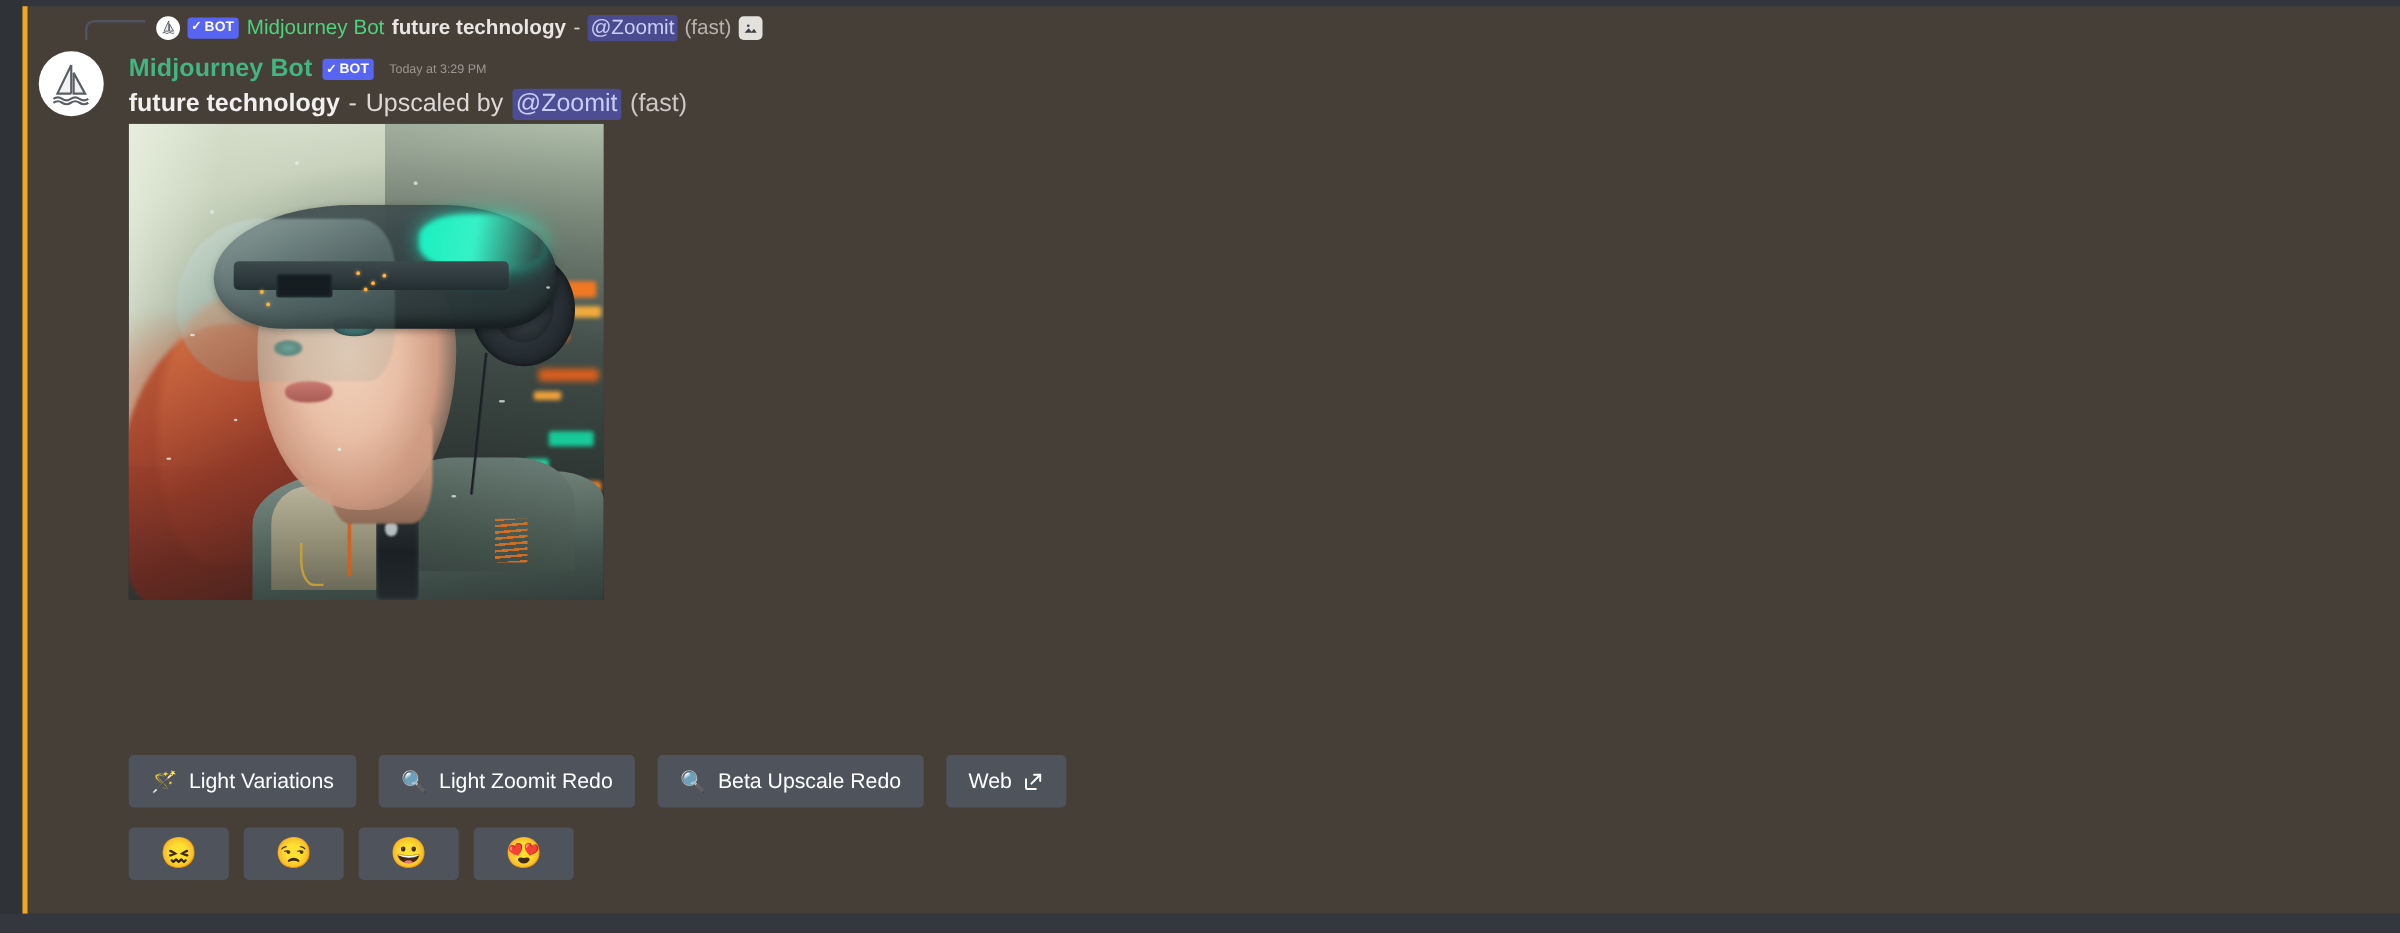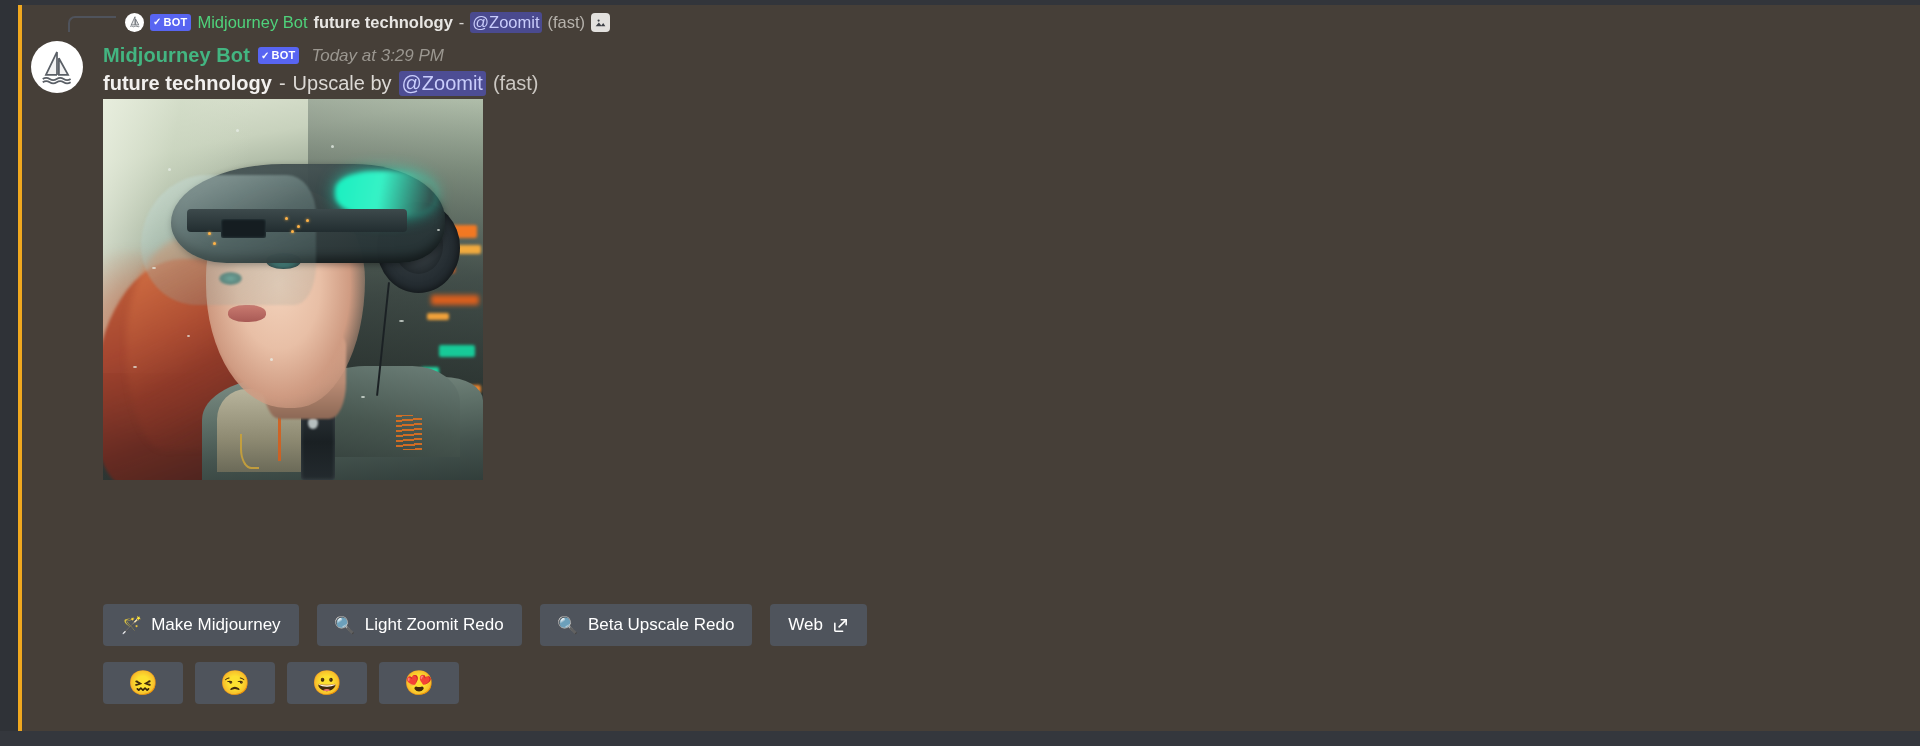--- a/index.html
+++ b/index.html
@@ -112,21 +112,21 @@
   .avatar svg { width:38px; height:38px; }
 
   .msg-header {
     position:absolute;
     left:103px; top:44px;
     display:flex; align-items:center; gap:8px;
     white-space:nowrap;
   }
   .author { color:#3ba55d; font-size:20px; font-weight:bold; letter-spacing:.1px; }
   .author-green { color:#43b581; }
-  .timestamp { color:#9b9790; font-size:17px; margin-left:4px;font-style:italic; }
+  .timestamp { color:#9b9790; font-size:10px; margin-left:4px; }
 
   .msg-body {
     position:absolute;
     left:103px; top:71px;
     display:flex; align-items:baseline; gap:7px;
     white-space:nowrap;
     font-size:20px;
   }
   .body-bold { color:#f2f0ee; font-weight:bold; font-size:20px; }
   .body-dash { color:#dcd9d5; font-size:20px; }
@@ -418,21 +418,21 @@
     <span class="bot-tag">
       <span class="chk">✓</span>
         <span>BOT</span>
     </span>
     <span class="timestamp">Today at 3:29 PM</span>
   </div>
 
   <div class="msg-body">
     <span class="body-bold">future technology</span>
     <span class="body-dash">-</span>
-    <span class="body-dash">Upscale by</span>
+    <span class="body-dash">Upscaled by</span>
     <span class="body-mention">@Zoomit</span>
     <span class="body-fast">(fast)</span>
   </div>
 
   <div class="artwork">
     <div class="art-canvas">
       <div class="art-bg"></div>
       <div class="art-city-left"></div>
       <div class="art-city-right"></div>
 
@@ -492,21 +492,21 @@
       <div class="speck s7"></div>
         <div class="speck s8"></div>
         <div class="speck s9"></div>
       <div class="speck s10"></div>
     </div>
   </div>
 
   <div class="btn-row">
     <button class="action-btn">
       <span class="emj">🪄</span>
-      <span>Make Midjourney</span>
+      <span>Light Variations</span>
     </button>
     <button class="action-btn">
       <span class="emj">🔍</span>
       <span>Light Zoomit Redo</span>
     </button>
     <button class="action-btn">
       <span class="emj">🔍</span>
       <span>Beta Upscale Redo</span>
     </button>
     <button class="action-btn">

